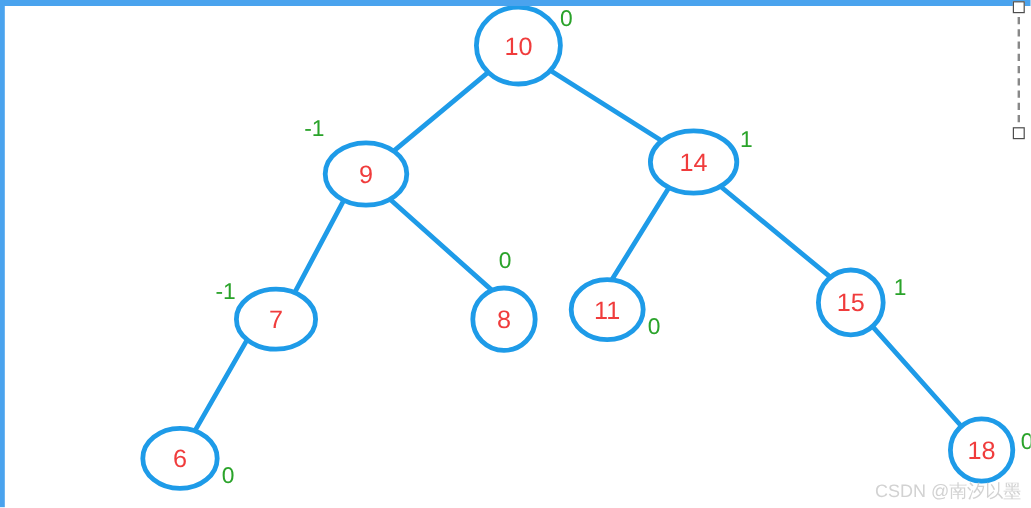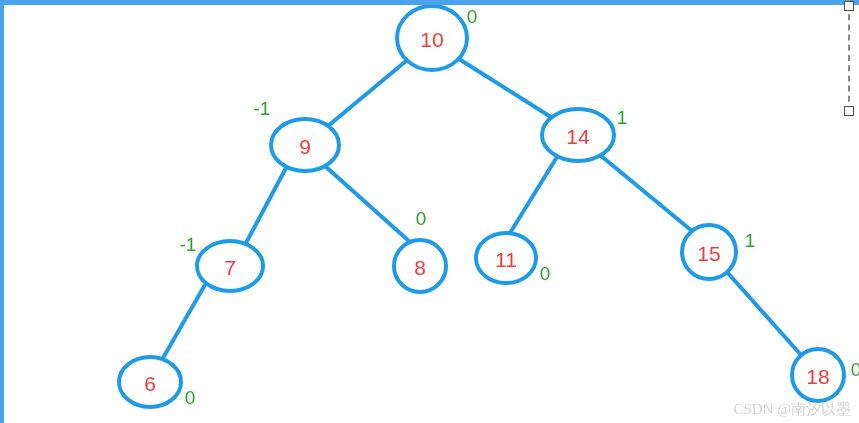--- a/index.html
+++ b/index.html
@@ -81,21 +81,21 @@
     border: 1px solid #4d4d4d;
   }
   .sel-handle.top { right: 5px; top: 1px; }
   .sel-handle.bottom { right: 5px; top: 106px; }
   .watermark {
     position: absolute;
     right: 8px;
     bottom: 4px;
     color: #d2d2d2;
     font-size: 15px;
-    font-family: Liberation Serif, serif;
+    font-family: Liberation Sans, sans-serif;
     white-space: nowrap;
     user-select: none;
     text-align: right;
   }
 </style>
 </head>
 <body>
 
 <div id="canvas">
 

